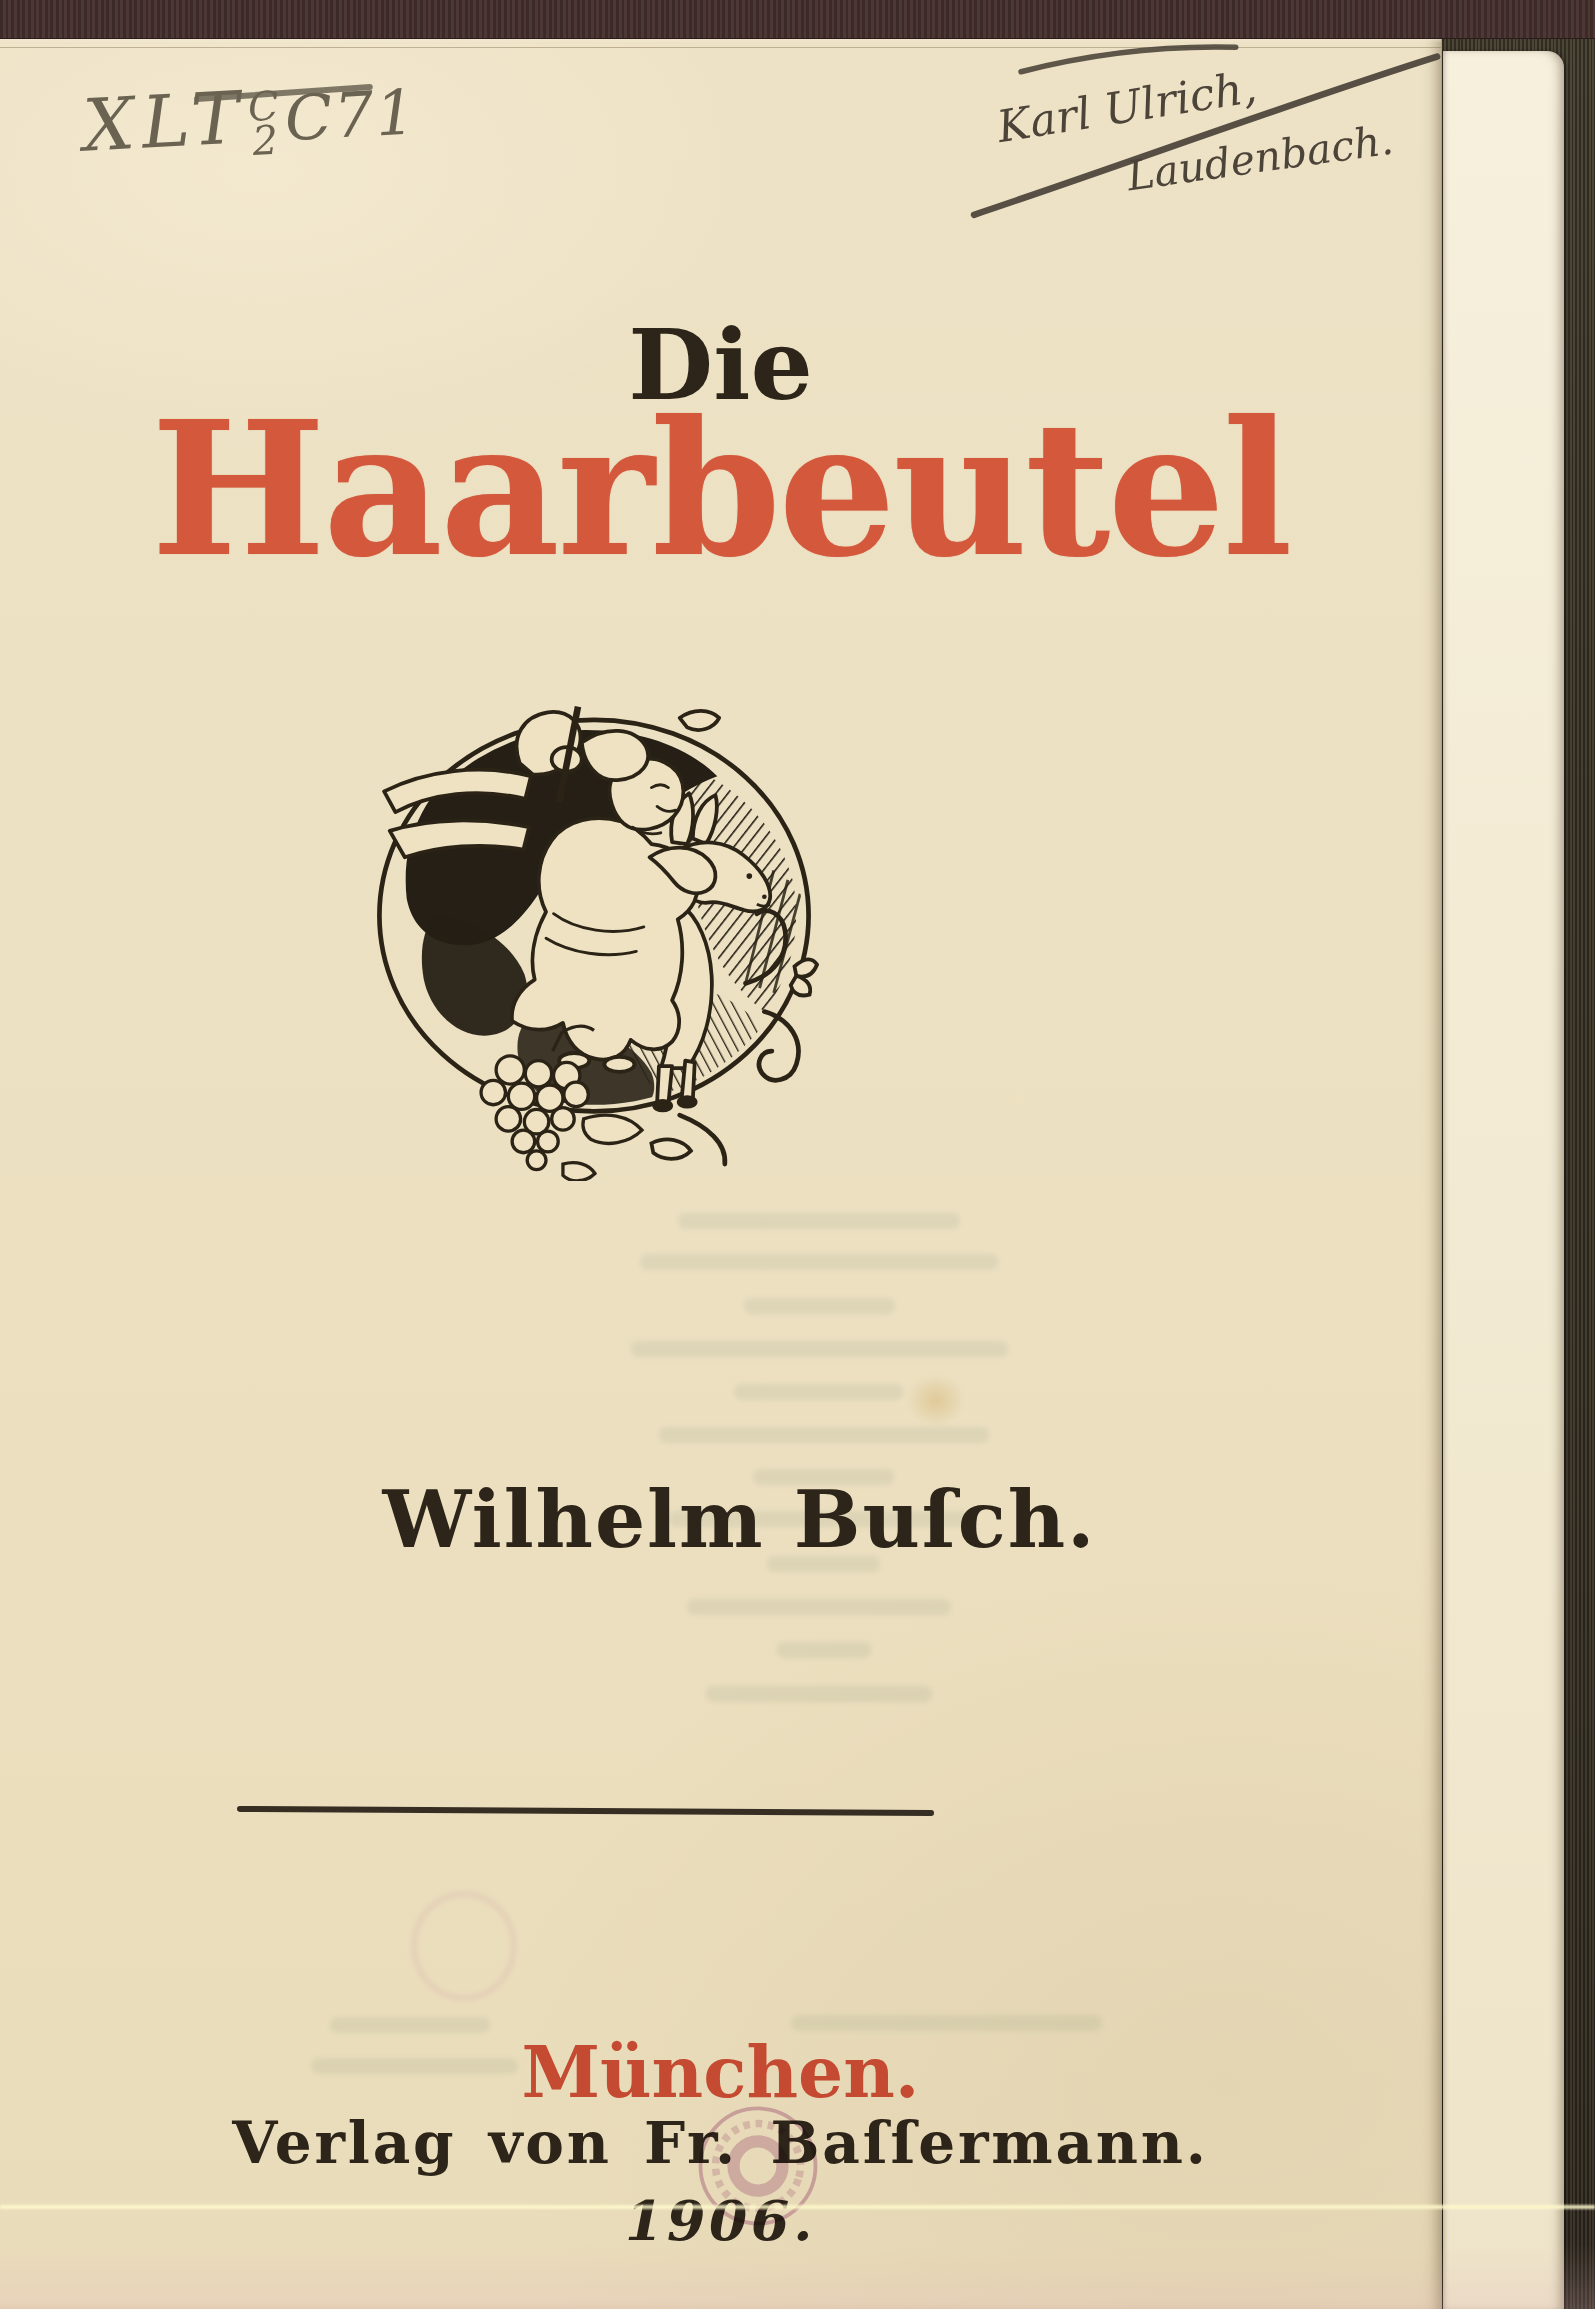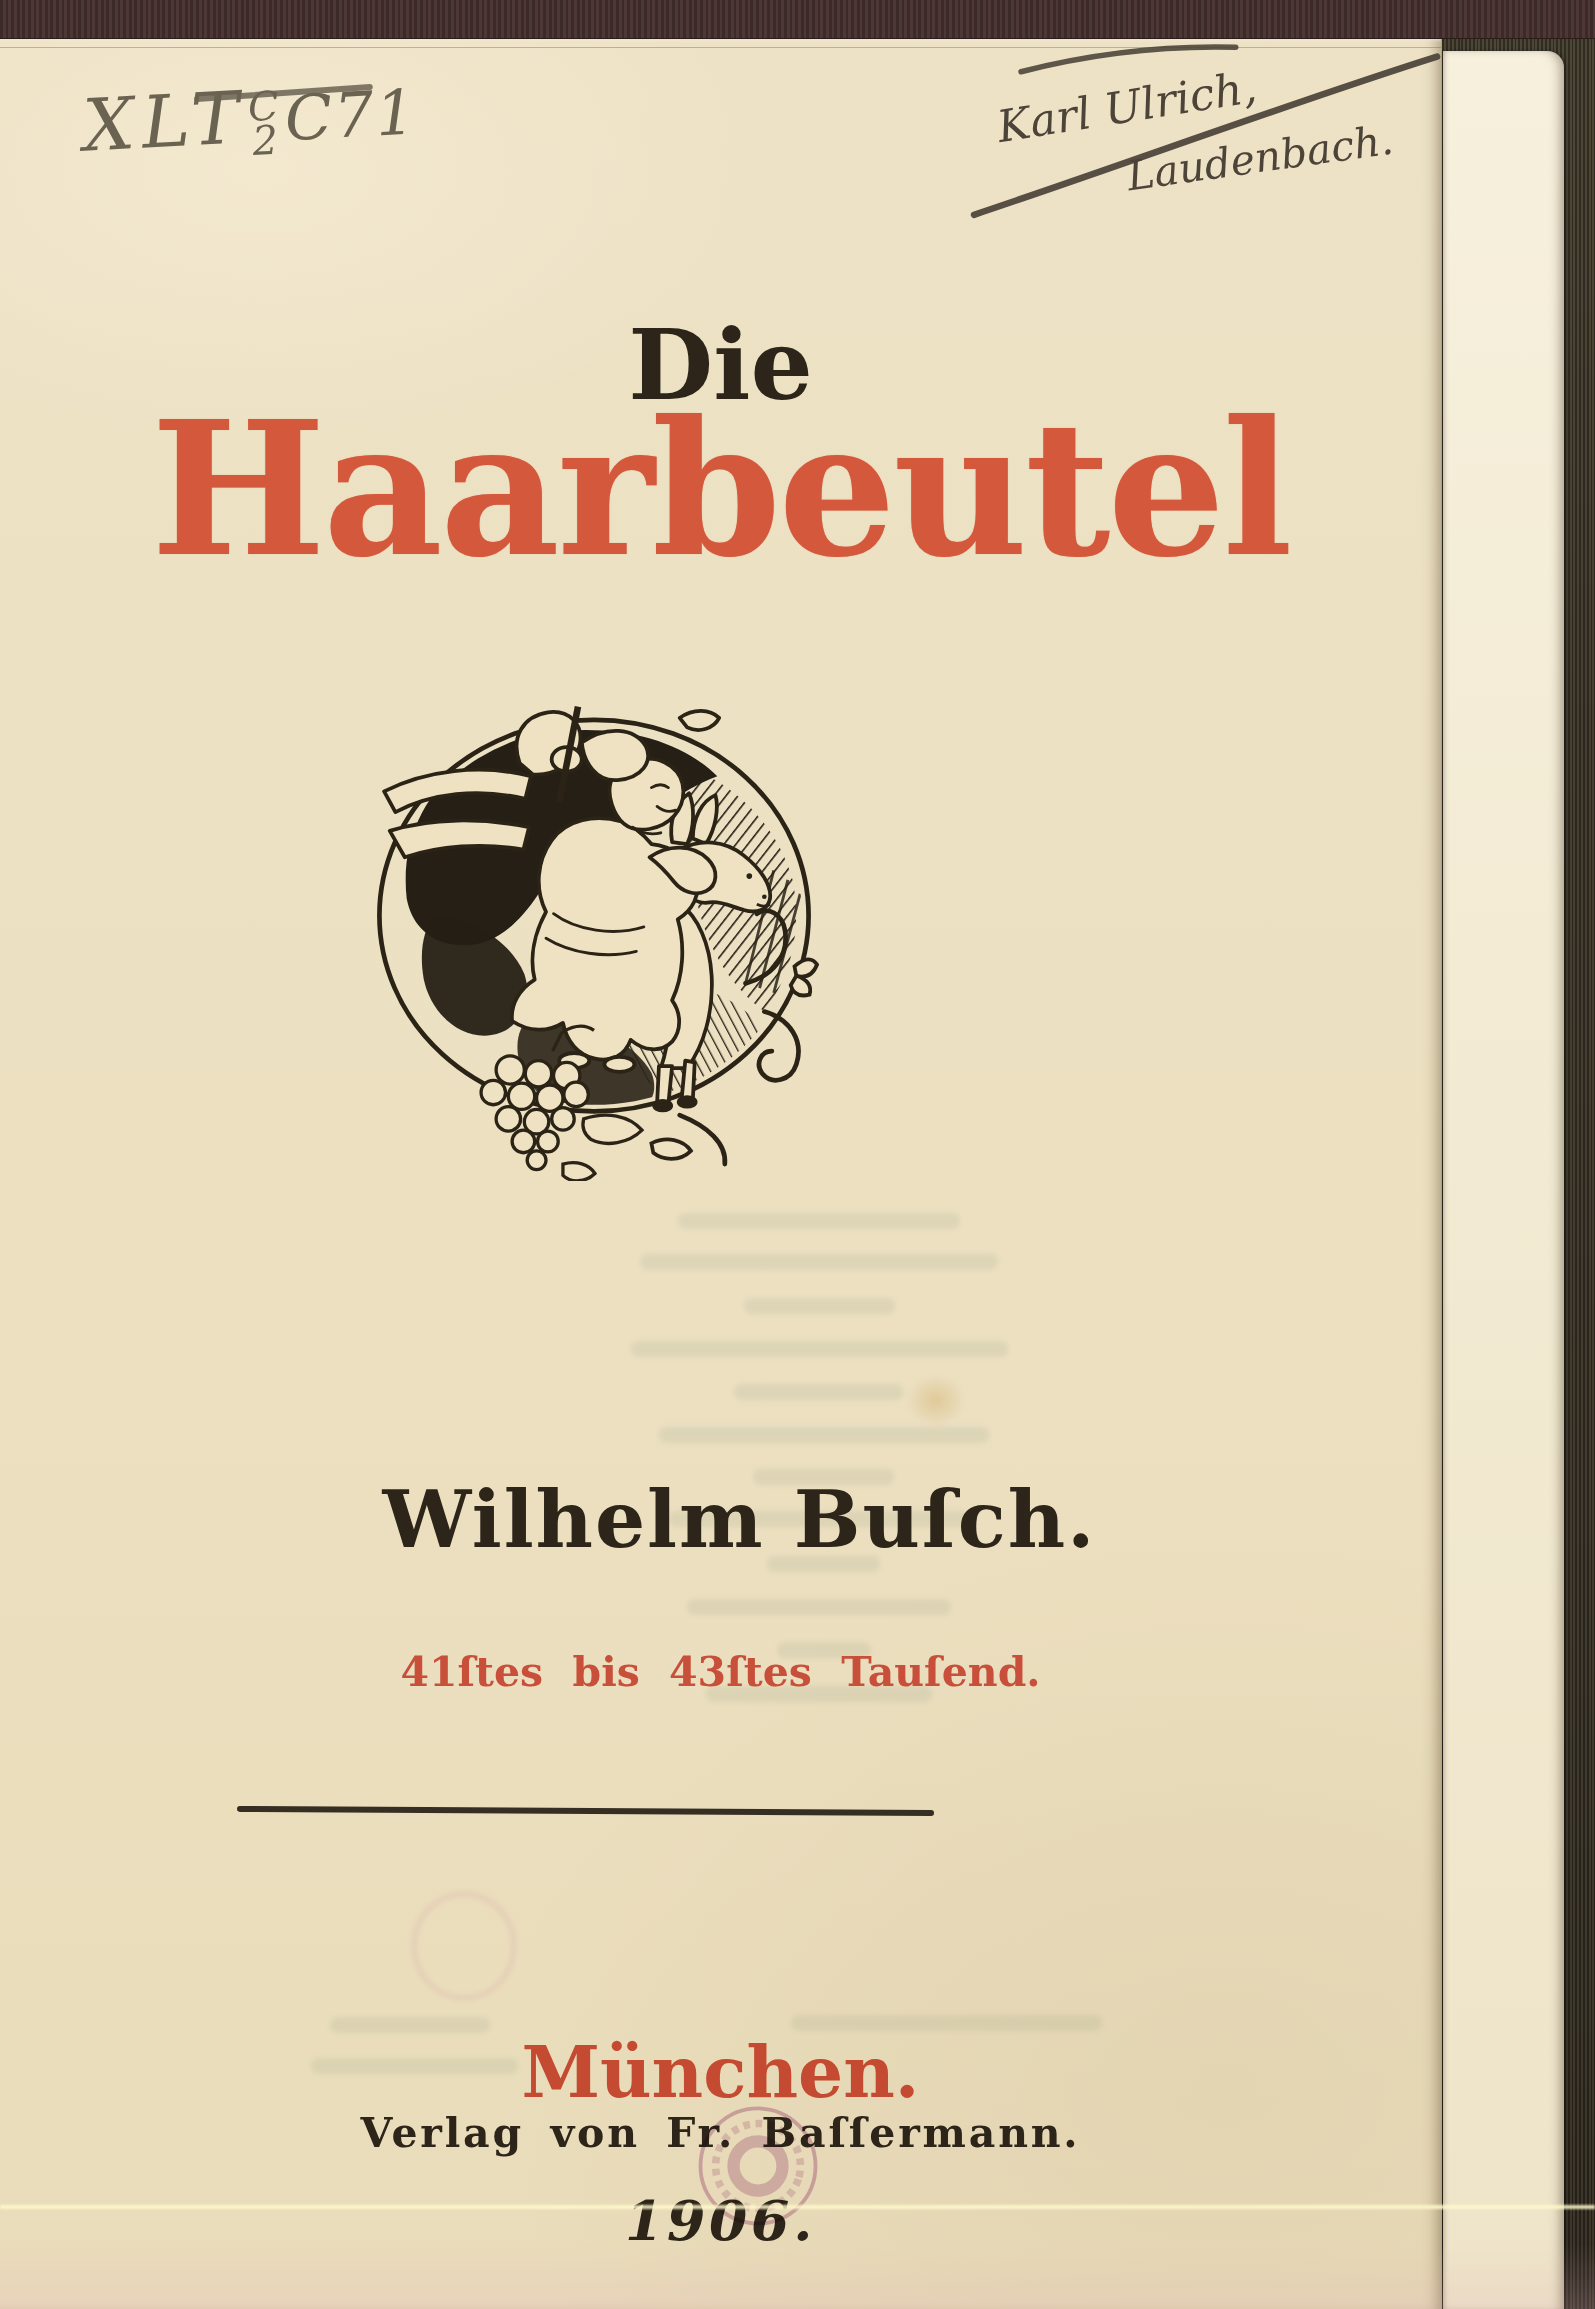--- a/index.html
+++ b/index.html
@@ -85,21 +85,21 @@
   }
   .vignette{left:369px;top:667px;z-index:4;}
   .byline-von{top:1367px;font-size:43px;font-weight:700;color:#2d2519;z-index:4;}
   .byline-author{top:1439px;font-size:79px;font-weight:700;color:#2d2519;letter-spacing:1.9px;z-index:4;padding-left:19px;}
   .edition{top:1614px;font-size:41px;font-weight:700;color:#c8503a;word-spacing:15px;z-index:4;}
   .rule{
     left:237px;top:1774px;width:697px;height:5.6px;background:#362e22;
     transform:rotate(.35deg);border-radius:2.8px;z-index:4;
   }
   .imprint-city{top:1996px;font-size:71px;font-weight:700;color:#c44a31;z-index:4;}
-  .imprint-publisher{top:2075px;font-size:41px;font-weight:700;color:#2d2519;word-spacing:9.4px;letter-spacing:2.8px;z-index:4;}
+  .imprint-publisher{top:2075px;font-size:58px;font-weight:700;color:#2d2519;word-spacing:9.4px;letter-spacing:2.8px;z-index:4;}
   .imprint-year{top:2154px;font-size:55px;font-weight:700;color:#2d2519;letter-spacing:3.8px;z-index:4;font-style:italic;}
   
   .stamp{left:692px;top:2066px;z-index:5;mix-blend-mode:multiply;filter:blur(0.6px);opacity:.85;}
   .ghost-stamp{
     left:411px;top:1857px;width:94px;height:98px;border-radius:50%;
     border:6.6px solid rgba(195,125,145,.12);filter:blur(1.9px);z-index:3;
   }
   .stain{
     left:907px;top:1341px;width:58px;height:51px;border-radius:50%;
     background:radial-gradient(closest-side,rgba(205,170,95,.42),rgba(205,170,95,0));
@@ -256,21 +256,20 @@
         <path d="M420,330 C448,338 462,362 454,386 C448,404 428,408 418,396 C410,386 416,372 428,372"></path>
         <path d="M330,440 C360,452 380,470 378,492"></path>
         <path d="M452,282 q16,-14 24,-2 q-6,16 -22,12 Z" fill="#eee2c3" stroke-width="4"></path>
         <path d="M454,292 q18,6 14,20 q-16,4 -20,-10 Z" fill="#eee2c3" stroke-width="4"></path>
         <path d="M300,470 C316,462 334,466 342,478 C330,490 312,488 302,480 Z" fill="#eee2c3" stroke-width="4"></path>
       </g>
     </svg>
 
     <div class="abs centered byline-author">Wilhelm Buſch.</div>
 
-    <div class="abs centered edition">41ſtes bis 43ſtes Tauſend.</div>
 
     <div class="abs rule"></div>
 
     <div class="abs centered imprint-city">München.</div>
     <div class="abs centered imprint-publisher">Verlag von Fr. Baſſermann.</div>
     <div class="abs centered imprint-year">1906.</div>
 
     <svg class="abs stamp" width="132" height="132" viewBox="0 0 140 140">
       <g stroke="#b26aa2" fill="none" opacity=".55">
         <circle cx="70" cy="70" r="61" stroke-width="4"></circle>

